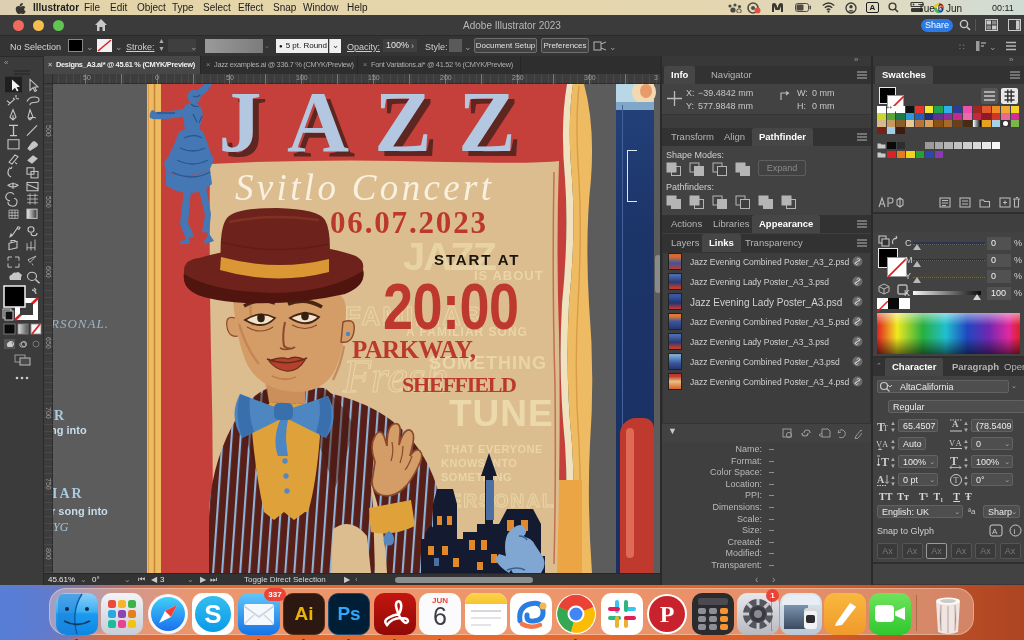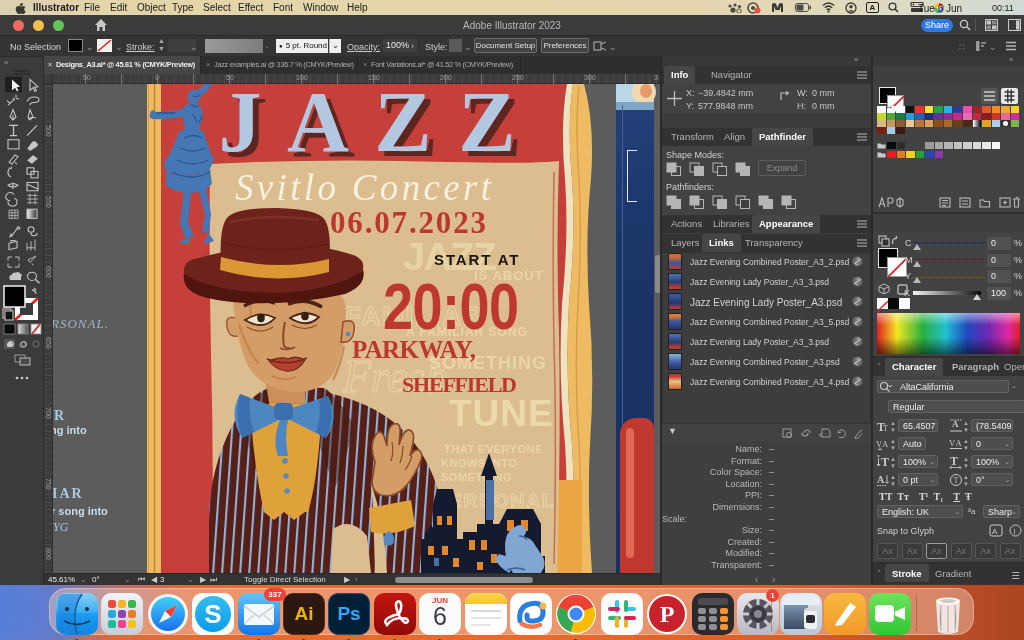--- a/index.html
+++ b/index.html
@@ -51,21 +51,21 @@
 <svg style="position:absolute;left:15px;top:2px;" width="11" height="12" viewBox="0 0 11 12">
       <path d="M7.8 1.2 q0.3 1.4-0.9 2.3 q-1.1 0.9-2.1 0.5 q-0.3-1.3 0.8-2.2 q1.1-1 2.2-0.6 Z M8.2 4.1 q1.4 0 2.2 1.2 q-1.3 0.8-1.2 2.2 q0.1 1.6 1.5 2.1 q-0.5 1.2-1.4 2 q-0.8 0.7-1.7 0.3 q-0.9-0.4-1.6-0.4 q-0.8 0-1.6 0.4 q-0.9 0.4-1.7-0.3 q-1.6-1.5-1.9-3.6 q-0.3-2.1 0.7-3.2 q0.8-0.9 2-0.9 q0.8 0 1.6 0.4 q0.7 0.3 1.1 0.3 q0.4 0 1-0.3 q0.8-0.3 1-0.2 Z" fill="#1c1c1c"></path>
     </svg>
 <span style="left:33px;font-weight:bold;">Illustrator</span>
 <span style="left:84px;">File</span>
 <span style="left:110px;">Edit</span>
 <span style="left:137px;">Object</span>
 <span style="left:172px;">Type</span>
 <span style="left:203px;">Select</span>
 <span style="left:238px;">Effect</span>
-<span style="left:273px;">Font</span>
+<span style="left:273px;">Snap</span>
 <span style="left:303px;">Window</span>
 <span style="left:347px;">Help</span>
 <svg style="position:absolute;left:727px;top:3px;" width="16" height="10" viewBox="0 0 16 10">
       <circle cx="3" cy="3" r="1.6" fill="#333"></circle>
       <circle cx="8" cy="2" r="1.6" fill="#333"></circle>
       <circle cx="12.5" cy="3.5" r="1.6" fill="#333"></circle>
       <circle cx="6" cy="7" r="2.6" fill="#333"></circle>
       <circle cx="12" cy="8" r="2.2" fill="none" stroke="#333"></circle>
     </svg>
 <svg style="position:absolute;left:747px;top:2px;" width="14" height="12" viewBox="0 0 14 12">
@@ -671,36 +671,42 @@
 <div class="ptxt" style="left:0;top:400px;width:100px;text-align:right;color:#b9b9b9;">Format:</div>
 <div class="ptxt" style="left:107px;top:400px;color:#b9b9b9;">–</div>
 <div class="ptxt" style="left:0;top:411px;width:100px;text-align:right;color:#b9b9b9;">Color Space:</div>
 <div class="ptxt" style="left:107px;top:411px;color:#b9b9b9;">–</div>
 <div class="ptxt" style="left:0;top:423px;width:100px;text-align:right;color:#b9b9b9;">Location:</div>
 <div class="ptxt" style="left:107px;top:423px;color:#b9b9b9;">–</div>
 <div class="ptxt" style="left:0;top:434px;width:100px;text-align:right;color:#b9b9b9;">PPI:</div>
 <div class="ptxt" style="left:107px;top:434px;color:#b9b9b9;">–</div>
 <div class="ptxt" style="left:0;top:446px;width:100px;text-align:right;color:#b9b9b9;">Dimensions:</div>
 <div class="ptxt" style="left:107px;top:446px;color:#b9b9b9;">–</div>
-<div class="ptxt" style="left:0;top:458px;width:100px;text-align:left;color:#b9b9b9;">Scale:</div>
+<div class="ptxt" style="left:0;top:458px;width:100px;text-align:right;color:#b9b9b9;">Scale:</div>
 <div class="ptxt" style="left:107px;top:458px;color:#b9b9b9;">–</div>
 <div class="ptxt" style="left:0;top:469px;width:100px;text-align:right;color:#b9b9b9;">Size:</div>
 <div class="ptxt" style="left:107px;top:469px;color:#b9b9b9;">–</div>
 <div class="ptxt" style="left:0;top:481px;width:100px;text-align:right;color:#b9b9b9;">Created:</div>
 <div class="ptxt" style="left:107px;top:481px;color:#b9b9b9;">–</div>
 <div class="ptxt" style="left:0;top:492px;width:100px;text-align:right;color:#b9b9b9;">Modified:</div>
 <div class="ptxt" style="left:107px;top:492px;color:#b9b9b9;">–</div>
 <div class="ptxt" style="left:0;top:504px;width:100px;text-align:right;color:#b9b9b9;">Transparent:</div>
 <div class="ptxt" style="left:107px;top:504px;color:#b9b9b9;">–</div>
 <span class="abs" style="left:93px;top:518px;color:#9a9a9a;font-size:10px;">‹</span>
 <span class="abs" style="left:110px;top:518px;color:#9a9a9a;font-size:10px;">›</span>
 </div>
 <div class="abs" id="pcol2">
 <div class="abs" style="left:0;top:0;width:151px;height:10px;background:#383838;"></div>
 <span class="abs" style="left:136px;top:-1px;color:#9a9a9a;font-size:8px;">»</span>
+<div class="ptabs" style="top:10px;">
+<div class="ptab on" style="left:2px;">Swatches</div>
+<svg class="burger" style="top:5px;" width="10" height="8" viewBox="0 0 10 8">
+        <path d="M0 1h10M0 4h10M0 7h10" stroke="#b5b5b5"></path>
+      </svg>
+</div>
 <div class="abs" style="left:0;top:28px;width:151px;height:128px;background:#424242;">
 <div class="abs" style="left:6px;top:3px;width:17px;height:17px;background:#000;border:1.5px solid #e8e8e8;"></div>
 <div class="abs" style="left:14px;top:11px;width:17px;height:17px;background:#fff;border:1px solid #999;"><svg width="16" height="16">
           <line x1="0" y1="16" x2="16" y2="0" stroke="#d22" stroke-width="1.6"></line>
         </svg></div>
 <svg class="abs" style="left:108px;top:4px;" width="17" height="16" viewBox="0 0 17 16">
         <rect width="17" height="16" fill="#555" rx="2"></rect>
         <path d="M3 4 h11 M3 8 h11 M3 12 h11" stroke="#c9c9c9" stroke-width="1.6"></path>
       </svg>
 <svg class="abs" style="left:128px;top:4px;" width="17" height="16" viewBox="0 0 17 16">
@@ -931,27 +937,20 @@
 <div class="abs" id="pcol2b" style="left:873px;top:56px;width:151px;height:530px;pointer-events:none;">
 <div style="position:absolute;left:0px;top:487px;width:151px;height:19px;">
       <div style="position:absolute;left:4.0px;top:0;width:21px;height:16px;background:#3a3a3a;border:1px solid #555;border-radius:2px;color:#777;font-size:9px;text-align:center;line-height:15px;">Aх</div>
       <div style="position:absolute;left:28.5px;top:0;width:21px;height:16px;background:#3a3a3a;border:1px solid #555;border-radius:2px;color:#777;font-size:9px;text-align:center;line-height:15px;">Aх</div>
       <div style="position:absolute;left:53.0px;top:0;width:21px;height:16px;background:#3a3a3a;border:1.5px solid #9a9a9a;border-radius:2px;color:#777;font-size:9px;text-align:center;line-height:15px;">Aх</div>
       <div style="position:absolute;left:77.5px;top:0;width:21px;height:16px;background:#3a3a3a;border:1px solid #555;border-radius:2px;color:#777;font-size:9px;text-align:center;line-height:15px;">Aх</div>
       <div style="position:absolute;left:102.0px;top:0;width:21px;height:16px;background:#3a3a3a;border:1px solid #555;border-radius:2px;color:#777;font-size:9px;text-align:center;line-height:15px;">Aх</div>
       <div style="position:absolute;left:126.5px;top:0;width:21px;height:16px;background:#3a3a3a;border:1px solid #555;border-radius:2px;color:#777;font-size:9px;text-align:center;line-height:15px;">Aх</div>
     </div>
 <div style="position:absolute;left:0;top:506px;width:151px;height:2px;background:#2e2e2e;"></div>
-<div class="ptabs" style="top:508px;height:20px;">
-<span style="position:absolute;left:3px;top:5px;color:#9a9a9a;font-size:7px;">⌃</span>
-<div class="ptab on" style="left:12px;line-height:20px;">Stroke</div>
-<div class="ptab" style="left:55px;line-height:20px;">Gradient</div>
-
-<span style="position:absolute;right:4px;top:6px;color:#b5b5b5;">☰</span>
-</div>
 <div style="position:absolute;left:0;top:528px;width:151px;height:2px;background:#383838;"></div>
 </div>
 
 <div class="abs" id="desktop">
     <div style="position:absolute;left:-12px;top:-4px;width:340px;height:64px;background:linear-gradient(99deg,rgba(86,125,214,0.95) 0%,rgba(86,125,214,0.75) 22%,rgba(120,110,190,0.4) 40%,rgba(160,100,120,0) 58%);clip-path:polygon(0 0,330px 0,55px 100%,0 100%);filter:blur(8px);"></div>
 <div id="dock">
 <div class="dicon" style="left:6px;background:linear-gradient(180deg,#8ed0f8,#3caef2 45%,#1b9af0 50%,#0f87e0);"><svg width="42" height="42" viewBox="0 0 42 42">
           <path d="M26 1 Q20 10 19 21 Q18 31 21 41 L8 41 Q2 41 2 34 L2 8 Q2 1 8 1 Z" fill="#1e82d8" opacity="0.55"></path>
           <path d="M26 1 Q20 10 19 21 Q18 31 21 41" fill="none" stroke="#0c5aa8" stroke-width="1.4"></path>
           <circle cx="11" cy="16" r="2" fill="#0c2c4c"></circle>

